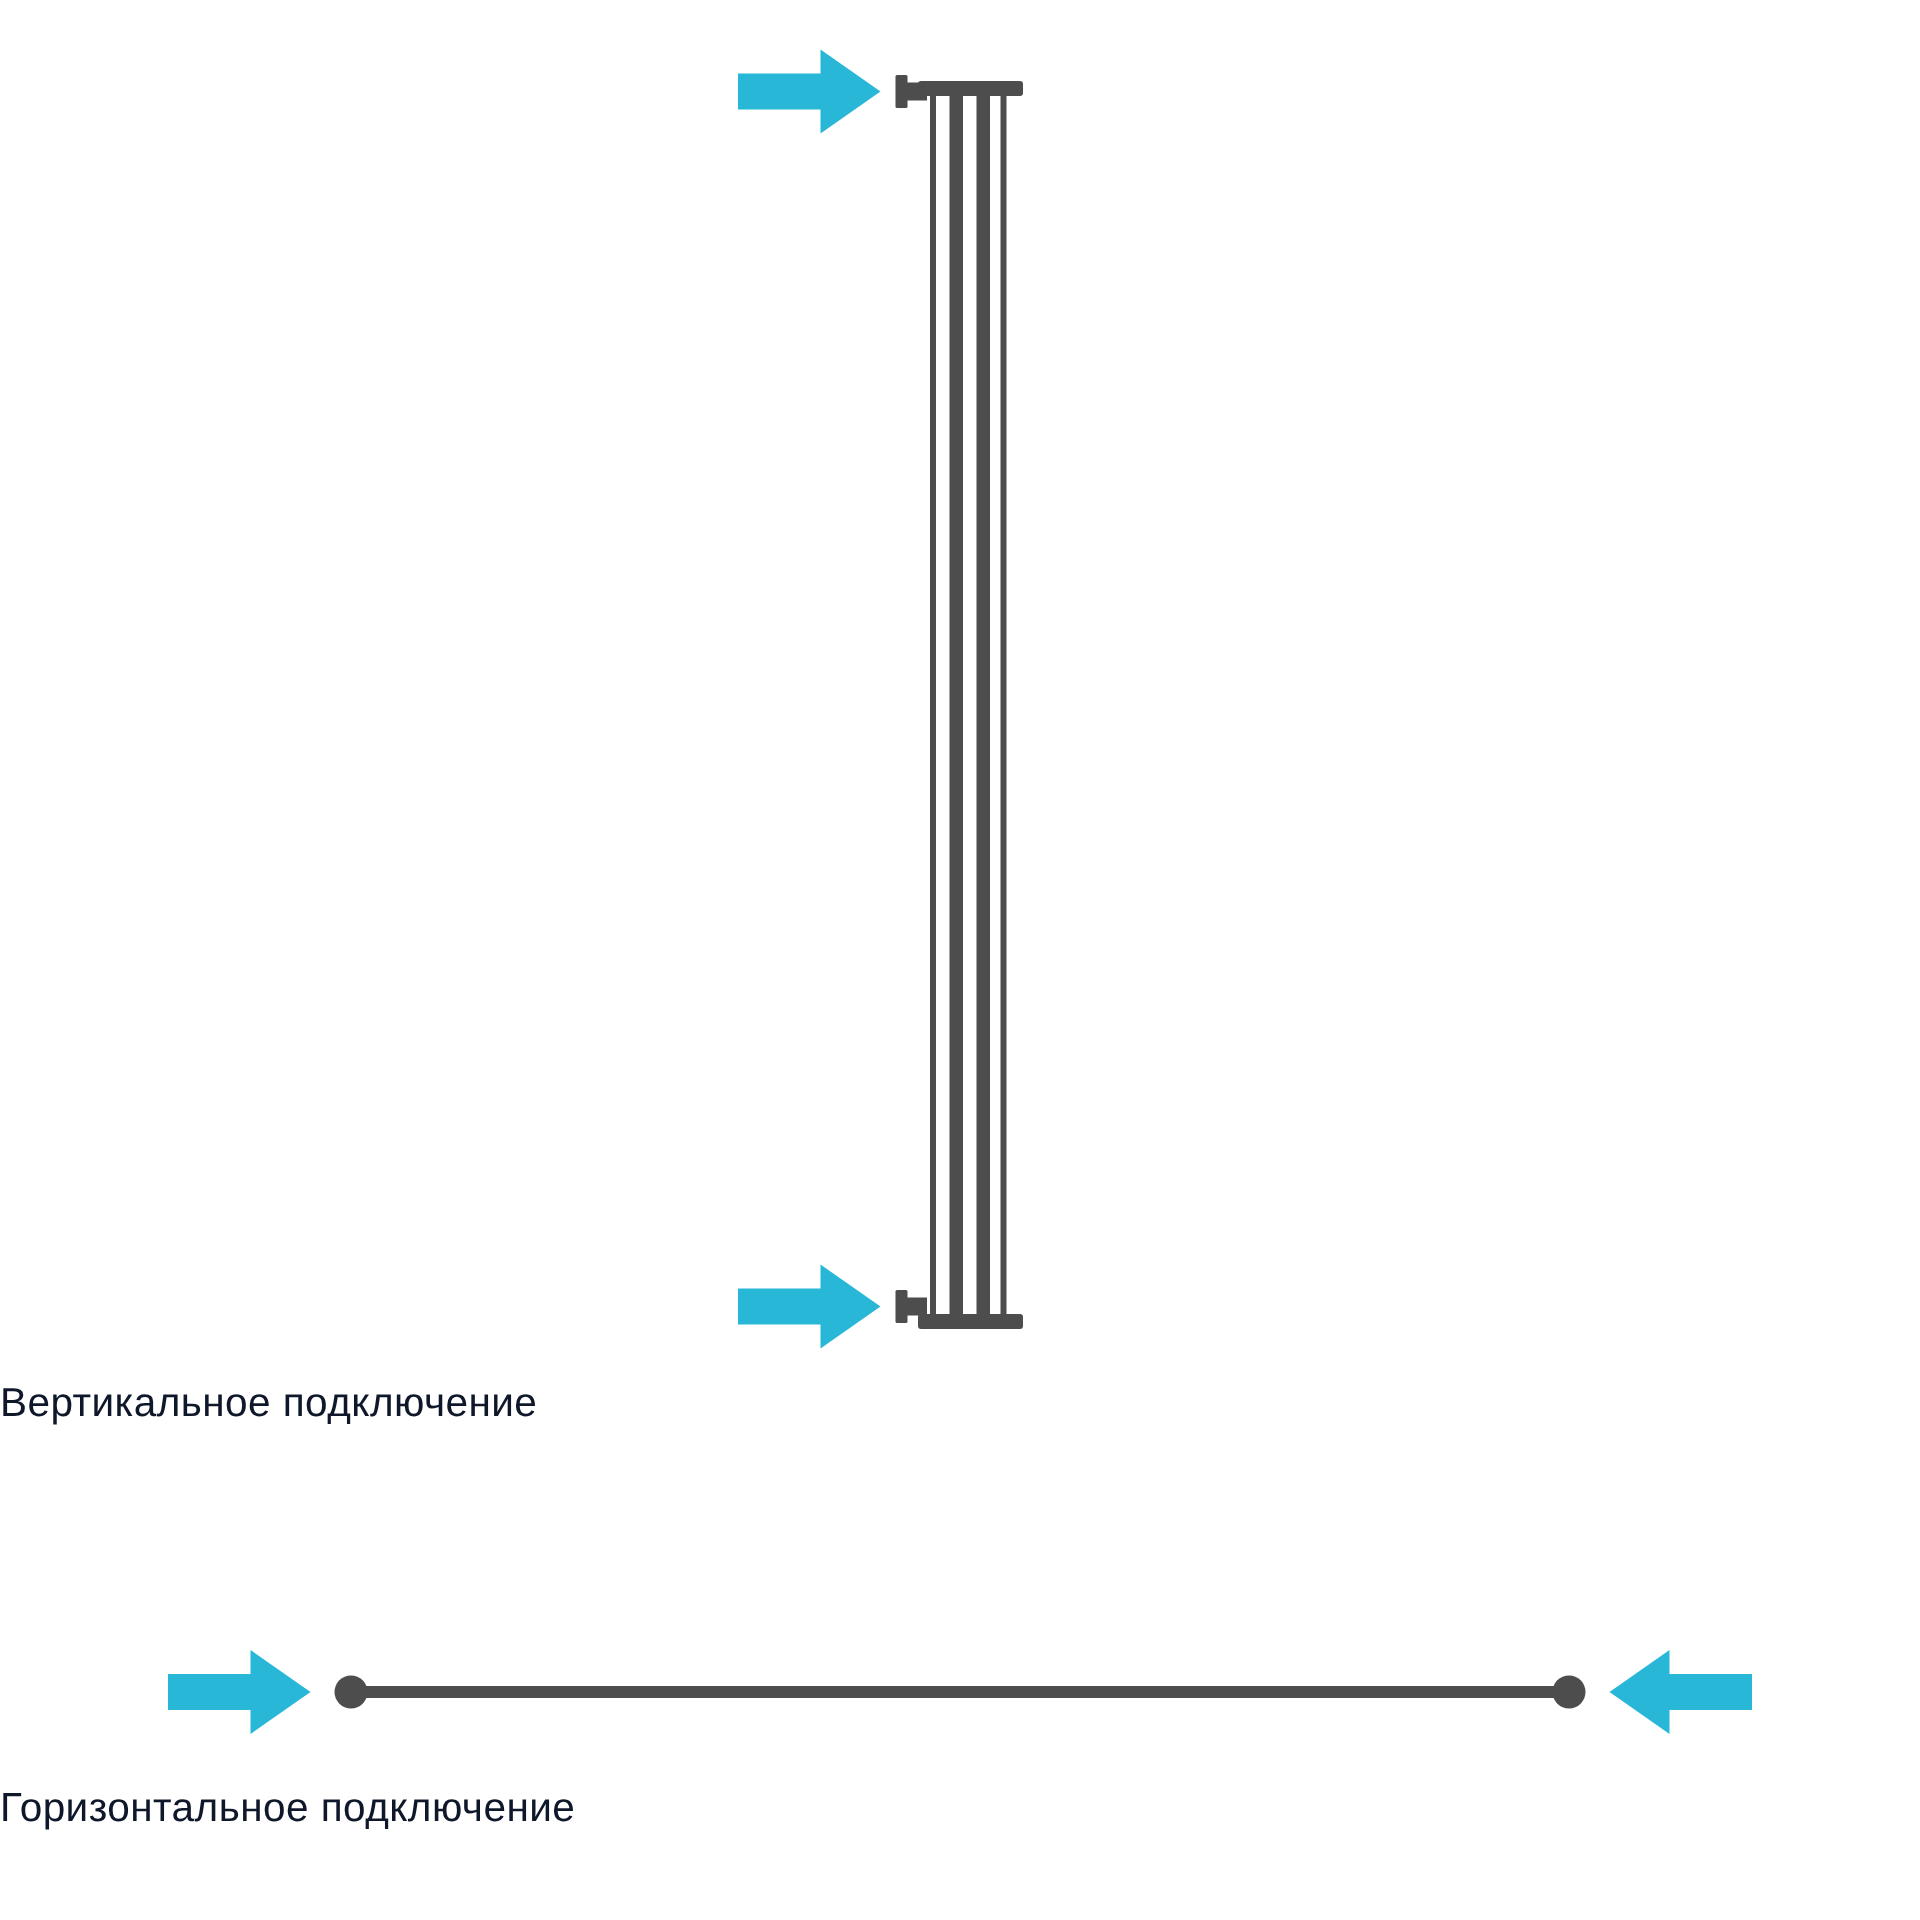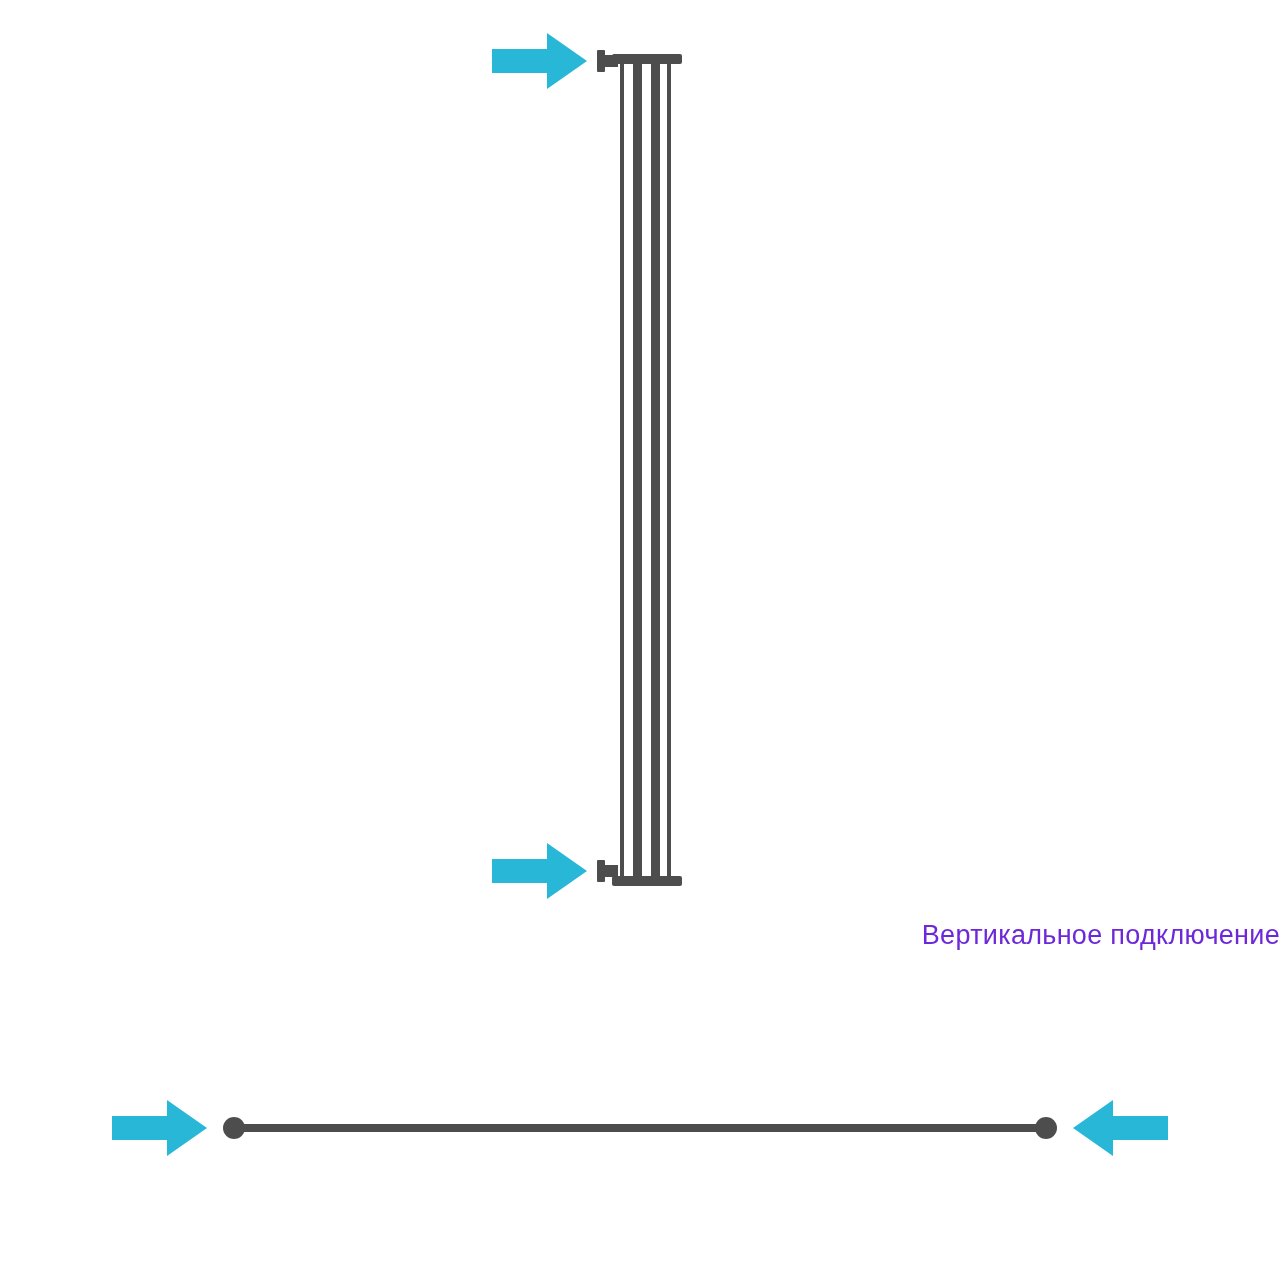--- a/index.html
+++ b/index.html
@@ -20,22 +20,22 @@
     left: 0;
     top: 0;
     width: 1280px;
     height: 1280px;
     display: block;
   }
   .label {
     position: absolute;
     left: 0;
     width: 1280px;
-    text-align: right;
-    color: #6d28d9;
+    text-align: left;
+    color: #0f172a;
     font-size: 27px;
     font-weight: 400;
     letter-spacing: 0.3px;
   }
   .label-vertical   { top: 920px; }
   .label-horizontal { top: 1190px; }
 </style>
 </head>
 <body>
 
@@ -85,13 +85,14 @@
       <g fill="#4d4d4d">
         <rect x="232" y="1124" width="816" height="8" rx="4"></rect>
         <circle cx="234" cy="1128" r="11"></circle>
         <circle cx="1046" cy="1128" r="11"></circle>
       </g>
     </g>
   </svg>
 
   <div class="label label-vertical">Вертикальное подключение</div>
 
+  <div class="label label-horizontal">Горизонтальное подключение</div>
 </div>
 
 </body></html>

